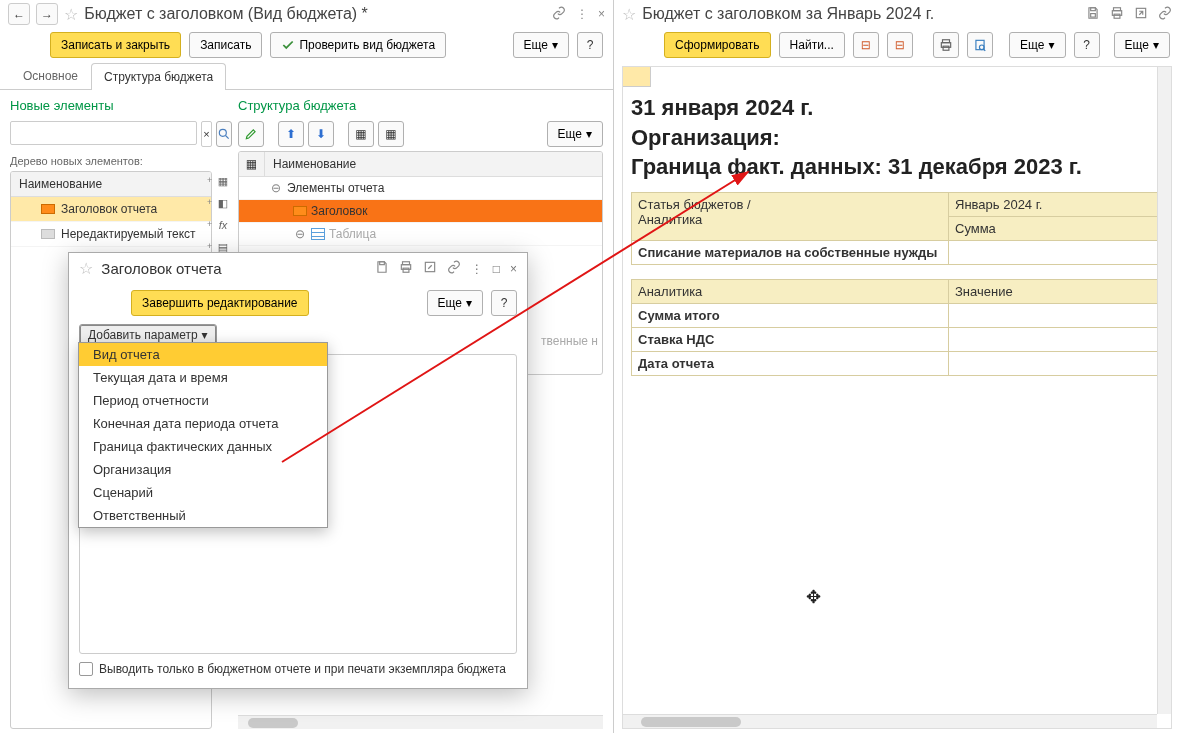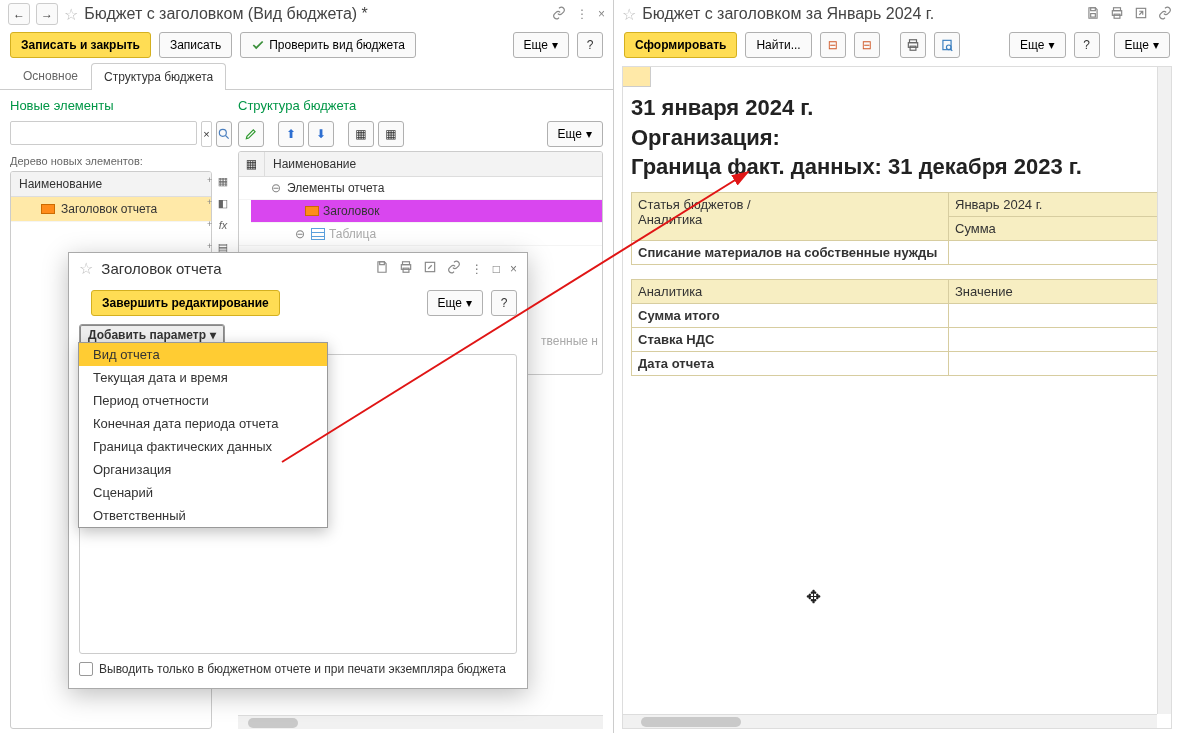--- a/index.html
+++ b/index.html
@@ -12,21 +12,21 @@
   .titlebar { display: flex; align-items: center; padding: 4px 8px; gap: 6px; height: 28px; }
   .nav-btn { width: 22px; height: 22px; border: 1px solid #ccc; background: #fafafa; display: inline-flex; align-items: center; justify-content: center; border-radius: 3px; cursor: pointer; }
   .star { color: #bbb; font-size: 16px; }
   .title-text { font-size: 16px; color: #444; flex: 1; white-space: nowrap; overflow: hidden; text-overflow: ellipsis; }
   .title-icons { display: flex; gap: 10px; color: #888; align-items: center; }
   .title-icons span, .title-icons svg { cursor: pointer; }
 
   
   .toolbar { display: flex; align-items: center; padding: 4px 10px; gap: 8px; }
   .btn { border: 1px solid #b0b0b0; background: #fafafa; padding: 4px 10px; border-radius: 3px; cursor: pointer; font-size: 12px; display: inline-flex; align-items: center; gap: 4px; height: 26px; }
-  .btn.yellow { background: #ffdd54; border-color: #d4b020; font-weight: bold; }
+  .btn.yellow { background: #ffdd54; border-color: #d4b020; font-weight: normal; margin-left: 40px; }
   .spacer { flex: 1; }
   .help-btn { width: 26px; height: 26px; border: 1px solid #b0b0b0; background: #fafafa; border-radius: 3px; display: inline-flex; align-items: center; justify-content: center; cursor: pointer; }
 
   
   .tabs { display: flex; border-bottom: 1px solid #ccc; padding: 0 10px; gap: 0; }
   .tab { padding: 6px 12px; border: 1px solid transparent; border-bottom: none; cursor: pointer; color: #666; text-align: right; }
   .tab.active { border-color: #ccc; border-radius: 4px 4px 0 0; background: #fff; color: #333; position: relative; top: 1px; }
 
   
   .cols { display: flex; flex: 1; overflow: hidden; }
@@ -55,37 +55,37 @@
   .btoolbar { display:flex; gap:4px; margin:4px 0; align-items:center;}
   .structure-box { border:1px solid #ccc; border-radius:3px; flex:1; overflow:auto; background:#fff;}
   .st-head { display:flex; background:#f3f3f3; border-bottom:1px solid #ddd;}
   .st-head .hc { padding:5px 8px; font-size:12px;}
   .st-head .hc:first-child { width:26px; border-right:1px solid #ddd; display:flex; align-items:center; justify-content:center;}
   .st-row { display:flex; align-items:center; padding:4px 6px; border-bottom:1px solid #f4f4f4; gap:4px;}
   .st-row .exp { width:14px; text-align:center; color:#888; cursor:pointer;}
   .st-row.indent1 { padding-left:30px;}
   .st-row.indent2 { padding-left:54px;}
   .st-row.indent3 { padding-left:78px;}
-  .st-row.sel { background:#d946ef;margin-left:12px;}
+  .st-row.sel { background:#f97316;}
   .row-ico { width:14px; height:10px; display:inline-block;}
   .tableico { width:14px; height:12px; border:1px solid #5aa0dd; display:inline-block; background:
     linear-gradient(#5aa0dd,#5aa0dd) 0 3px/100% 1px no-repeat,
     linear-gradient(#5aa0dd,#5aa0dd) 0 7px/100% 1px no-repeat;}
   .muted { color:#aaa;}
   .scroll-x { height:14px; background:#f1f1f1; border-top:1px solid #ddd; position:relative;}
   .scroll-x .thumb { position:absolute; left:10px; top:2px; width:50px; height:10px; background:#c9c9c9; border-radius:5px;}
 
   
   .dialog { position:absolute; left:68px; top:252px; width:460px; background:#fff; border:1px solid #aaa; box-shadow:0 6px 24px rgba(0,0,0,.25); z-index:50; }
   .dlg-title { display:flex; align-items:center; gap:8px; padding:6px 10px;}
   .dlg-title .t { font-size:15px; flex:1;}
   .dlg-icons { display:flex; gap:10px; color:#777; align-items:center;}
   .dlg-icons span, .dlg-icons svg { cursor:pointer;}
   .dlg-body { padding:6px 10px 10px;}
-  .drop-btn { border:1px solid #999; background:#eee; padding:3px 8px; border-radius:3px; cursor:pointer; font-size:12px; display:inline-flex; align-items:center; gap:4px;font-weight:bold;}
+  .drop-btn { border:1px solid #999; background:#eee; padding:3px 8px; border-radius:3px; cursor:pointer; font-size:12px; display:inline-flex; align-items:center; gap:4px;}
   .drop-btn.active { box-shadow: inset 0 0 0 1px #888; }
   .dropdown { position:absolute; left:78px; top:342px; width:250px; background:#fff; border:1px solid #999; box-shadow:0 4px 14px rgba(0,0,0,.25); z-index:60;}
   .dd-item { padding:4px 14px; cursor:pointer; font-size:13px;}
   .dd-item.hl { background:#ffcc33;}
   .editor-area { border:1px solid #ccc; border-radius:3px; height:300px; margin-top:8px;}
   .chk-row { display:flex; align-items:center; gap:6px; padding:8px 0 2px; font-size:12px;}
   .chk { width:14px; height:14px; border:1px solid #999; border-radius:2px; background:#fff; cursor:pointer;}
 
   
   .report-area { flex:1; margin:4px 8px; border:1px solid #ddd; position:relative; overflow:hidden; background:#fff;}
@@ -170,20 +170,24 @@
               </svg>
           </span>
         </div>
         <div class="tree-label">Дерево новых элементов:</div>
         <div class="col-a-inner">
           <div class="tree-box" style="flex:1;">
             <div class="tree-head">Наименование</div>
             <div class="tree-item sel">
               <span class="ico orange"></span>
               <span>Заголовок отчета</span>
+            </div>
+            <div class="tree-item">
+              <span class="ico gray"></span>
+              <span>Нередактируемый текст</span>
             </div>
           </div>
           <div class="side-icons">
             <span class="si plus">▦</span>
             <span class="si plus">◧</span>
             <span class="si plus">
                 <i style="font-style:italic;">fx</i>
               </span>
             <span class="si plus">▤</span>
             <span class="si plus">▥</span>

